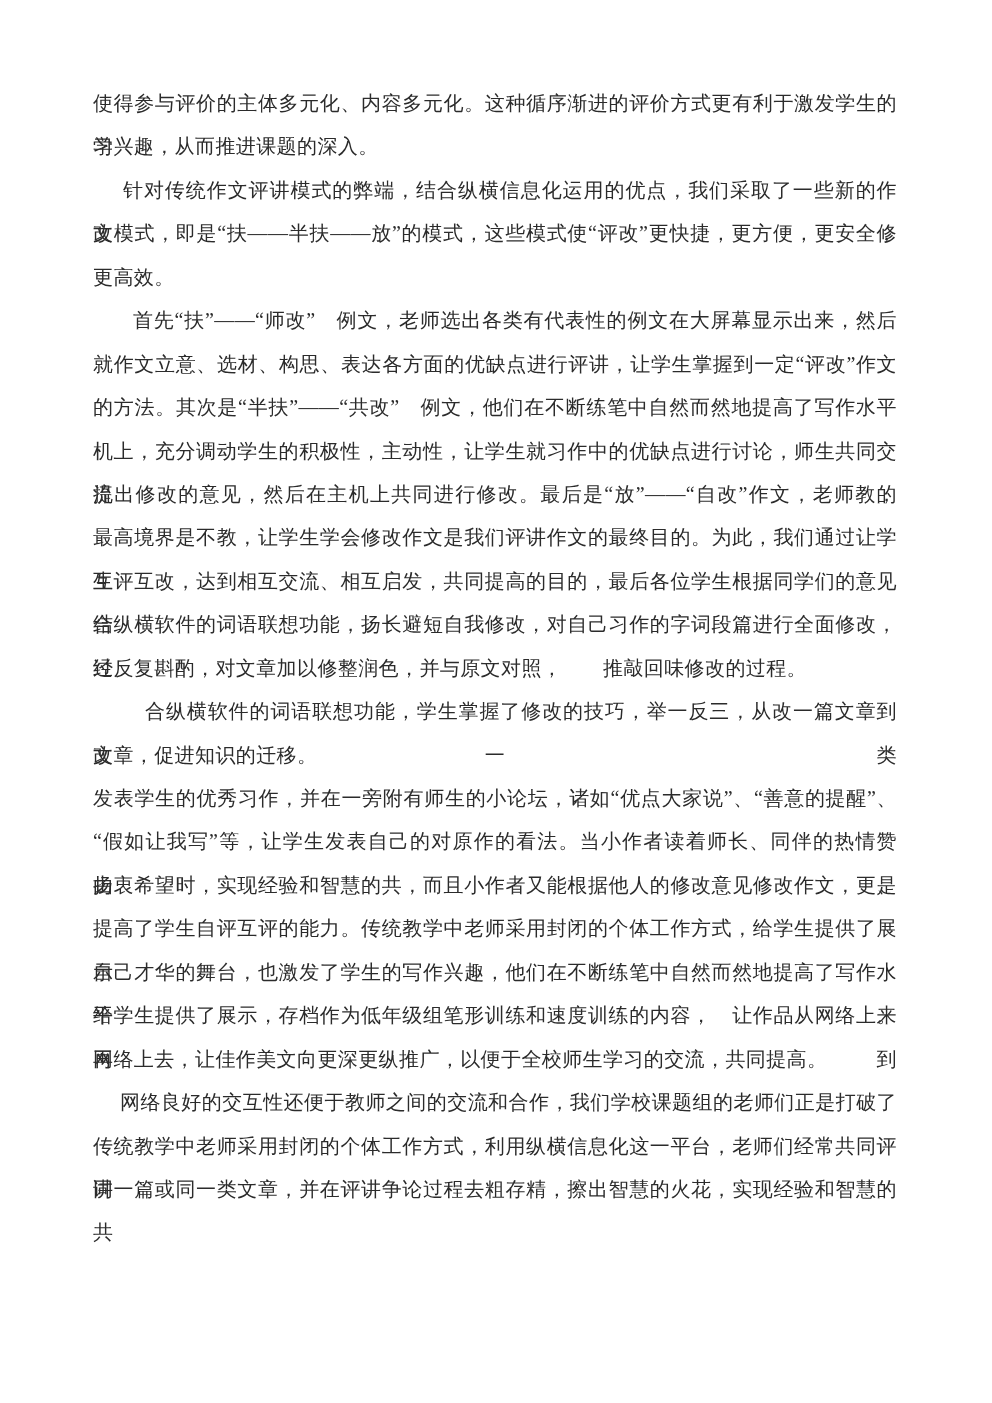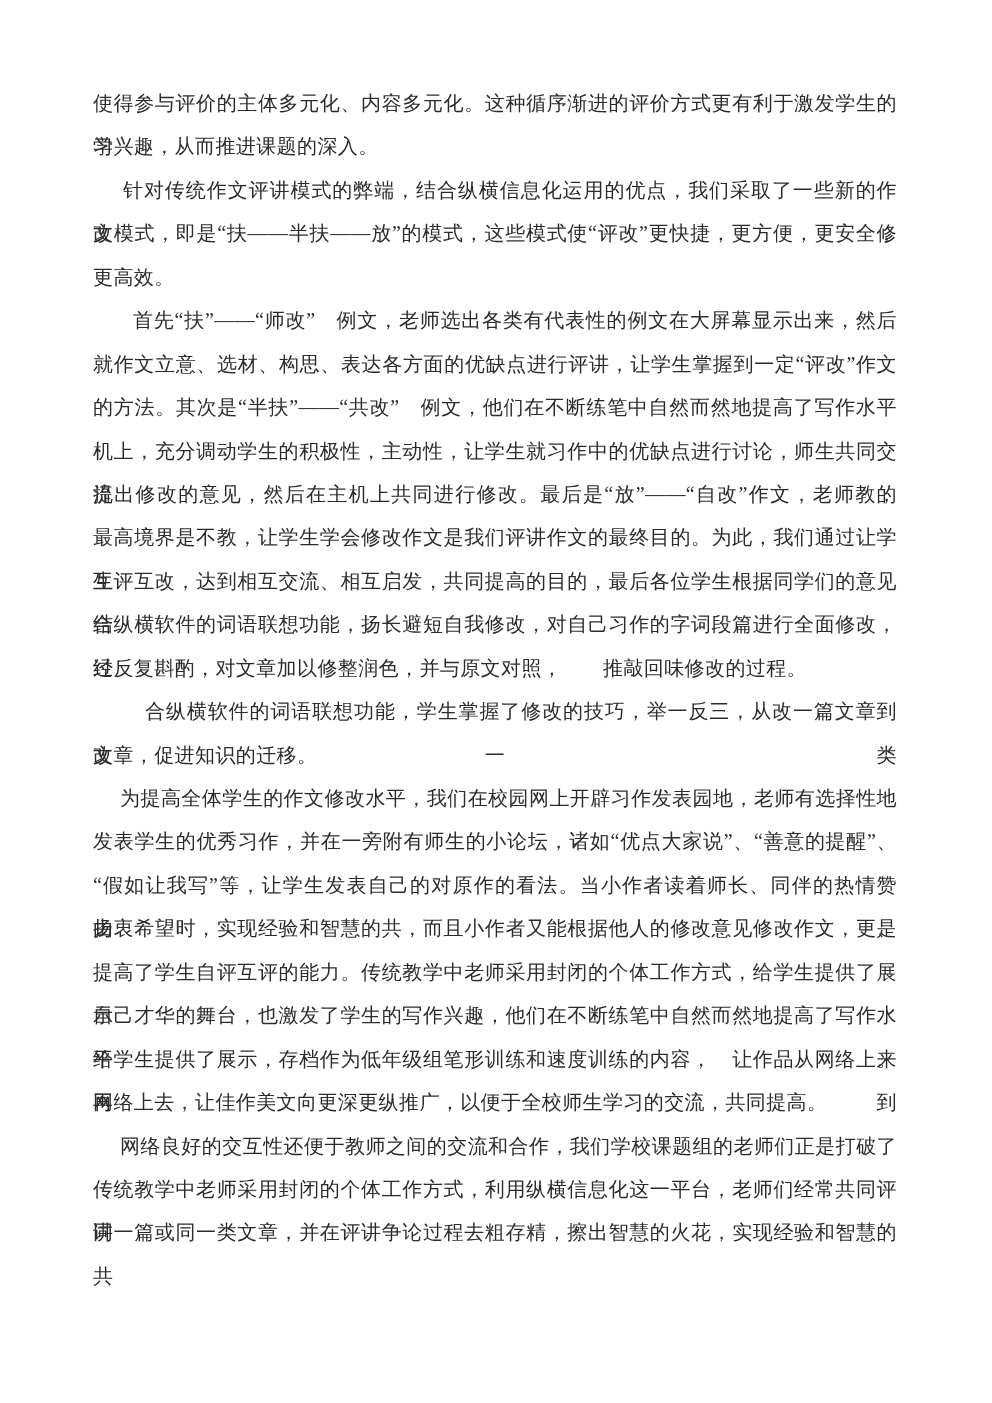--- a/index.html
+++ b/index.html
@@ -47,21 +47,20 @@
       <div class="line just">就作文立意、选材、构思、表达各方面的优缺点进行评讲，让学生掌握到一定“评改”作文</div>
       <div class="line just">的方法。其次是“半扶”——“共改”　例文，他们在不断练笔中自然而然地提高了写作水平</div>
       <div class="line just">机上，充分调动学生的积极性，主动性，让学生就习作中的优缺点进行讨论，师生共同交流，</div>
       <div class="line just">提出修改的意见，然后在主机上共同进行修改。最后是“放”——“自改”作文，老师教的</div>
       <div class="line just">最高境界是不教，让学生学会修改作文是我们评讲作文的最终目的。为此，我们通过让学生</div>
       <div class="line just">互评互改，达到相互交流、相互启发，共同提高的目的，最后各位学生根据同学们的意见结</div>
       <div class="line just">合纵横软件的词语联想功能，扬长避短自我修改，对自己习作的字词段篇进行全面修改，经</div>
       <div class="line">过反复斟酌，对文章加以修整润色，并与原文对照，　　推敲回味修改的过程。</div>
       <div class="line just" style="text-indent: 52px;">合纵横软件的词语联想功能，学生掌握了修改的技巧，举一反三，从改一篇文章到改一类</div>
       <div class="line">文章，促进知识的迁移。</div>
-      <div class="line just" style="text-indent: 27px;">为提高全体学生的作文修改水平，我们在校园网上开辟习作发表园地，老师有选择性地</div>
       <div class="line just">发表学生的优秀习作，并在一旁附有师生的小论坛，诸如“优点大家说”、“善意的提醒”、</div>
       <div class="line just">“假如让我写”等，让学生发表自己的对原作的看法。当小作者读着师长、同伴的热情赞扬、</div>
       <div class="line just">由衷希望时，实现经验和智慧的共，而且小作者又能根据他人的修改意见修改作文，更是</div>
       <div class="line just">提高了学生自评互评的能力。传统教学中老师采用封闭的个体工作方式，给学生提供了展示</div>
       <div class="line just">自己才华的舞台，也激发了学生的写作兴趣，他们在不断练笔中自然而然地提高了写作水平。</div>
       <div class="line just">给学生提供了展示，存档作为低年级组笔形训练和速度训练的内容，　让作品从网络上来再到</div>
       <div class="line">网络上去，让佳作美文向更深更纵推广，以便于全校师生学习的交流，共同提高。</div>
       <div class="line just" style="text-indent: 27px;">网络良好的交互性还便于教师之间的交流和合作，我们学校课题组的老师们正是打破了</div>
       <div class="line just">传统教学中老师采用封闭的个体工作方式，利用纵横信息化这一平台，老师们经常共同评讲</div>
       <div class="line just">同一篇或同一类文章，并在评讲争论过程去粗存精，擦出智慧的火花，实现经验和智慧的共</div>

